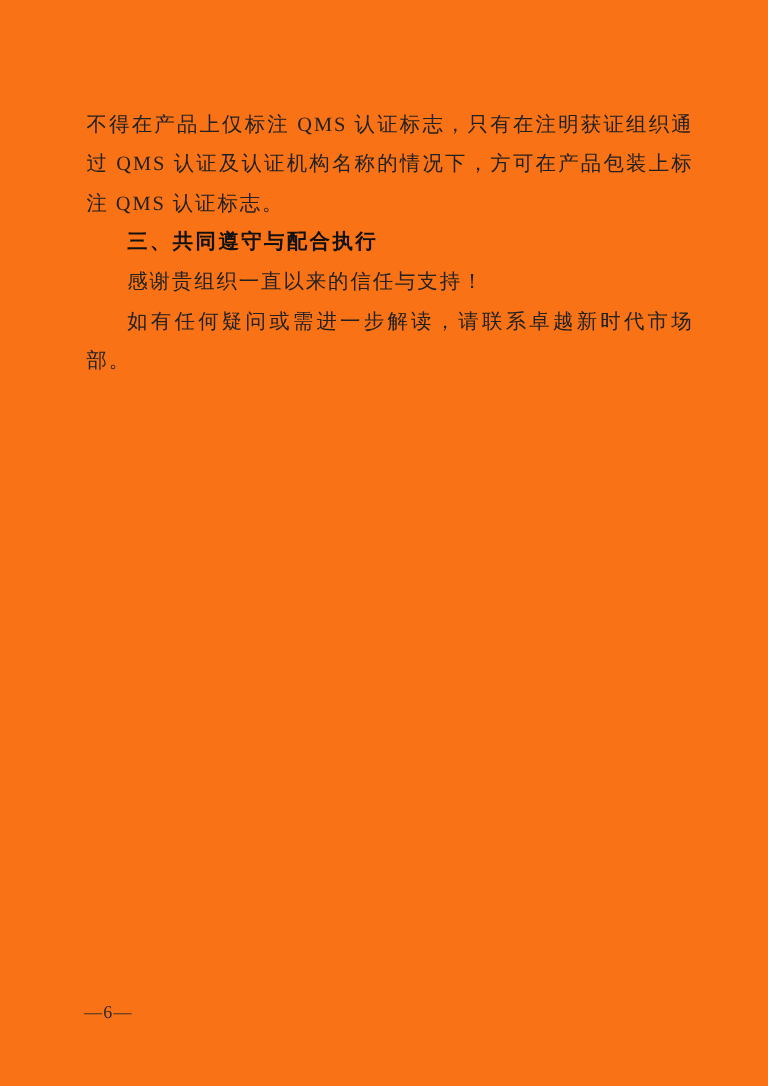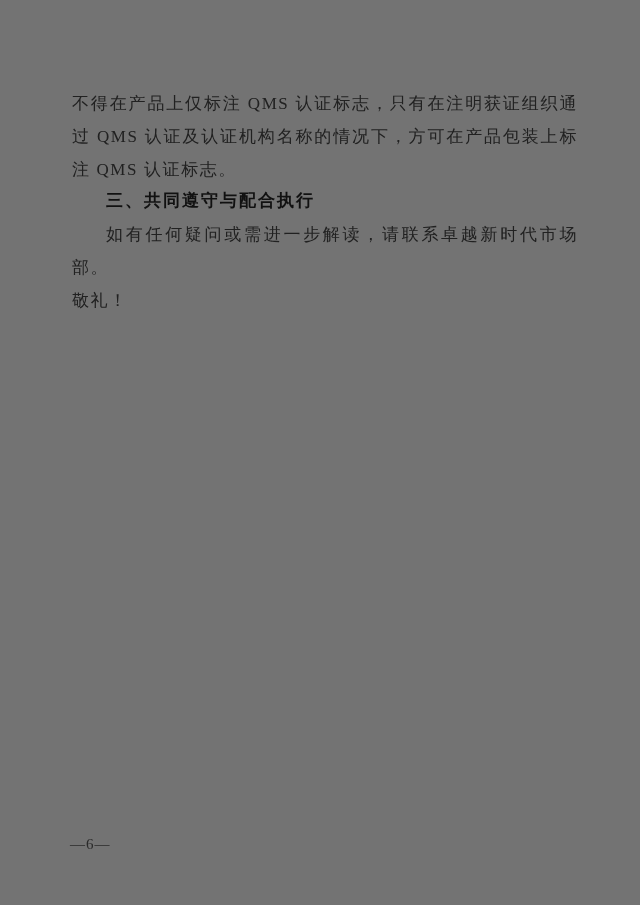--- a/index.html
+++ b/index.html
@@ -4,21 +4,21 @@
 <style>
   html, body {
     margin: 0;
     padding: 0;
     background: #ffffff;
   }
   .page {
     position: relative;
     width: 640px;
     height: 905px;
-    background: #737373;
+    background: #f97316;
     overflow: hidden;
     font-family: "Liberation Serif", "DejaVu Serif", serif;
     color: #212121;
   }
   .body-text {
     position: absolute;
     left: 72px;
     top: 88px;
     width: 506px;
     font-size: 17px;
@@ -29,39 +29,39 @@
   }
   .body-text p {
     margin: 0;
     padding: 0;
     text-indent: 2em;
   }
   .body-text p.no-indent {
     text-indent: 0;
   }
   .body-text p.heading {
-    font-family: Liberation Mono, monospace;
+    font-family: Liberation Sans, sans-serif;
     font-weight: 700;
     color: #111111;
     letter-spacing: 2px;
   }
   .page-number {
     position: absolute;
     left: 70px;
     top: 836px;
     font-size: 15px;
     letter-spacing: 1px;
     color: #2a2a2a;
   }
 </style>
 </head>
 <body>
 
 <div class="page">
   <div class="body-text">
     <p class="no-indent">不得在产品上仅标注 QMS 认证标志，只有在注明获证组织通过 QMS 认证及认证机构名称的情况下，方可在产品包装上标注 QMS 认证标志。</p>
     <p class="heading">三、共同遵守与配合执行</p>
+    <p>感谢贵组织一直以来的信任与支持！</p>
     <p>如有任何疑问或需进一步解读，请联系卓越新时代市场部。</p>
-    <p class="no-indent">敬礼！</p>
   </div>
 
   <div class="page-number">—6—</div>
 </div>
 
 </body></html>

